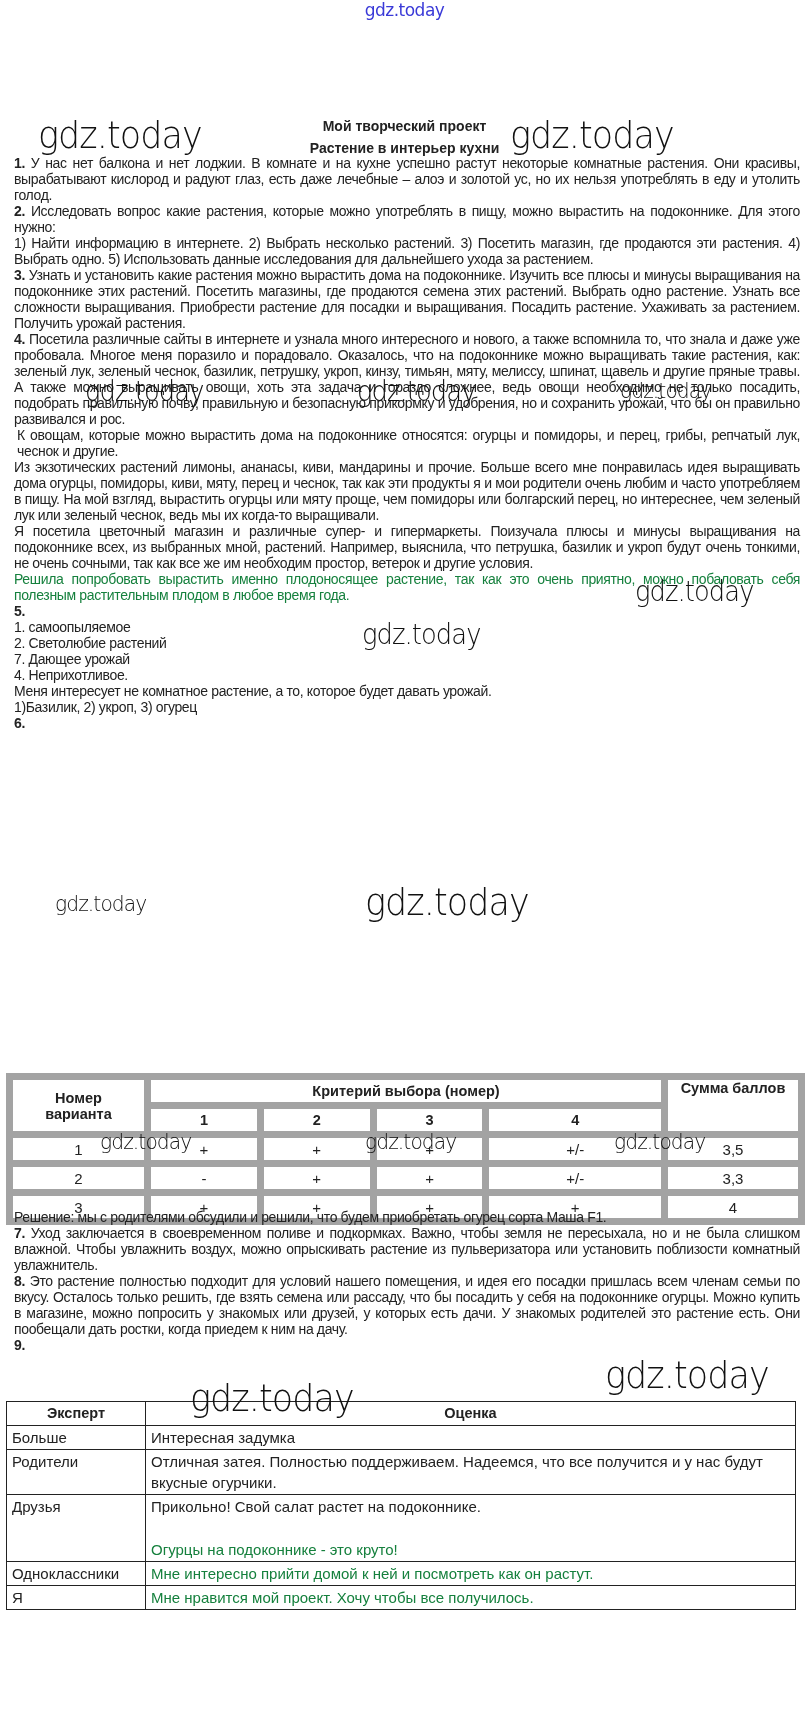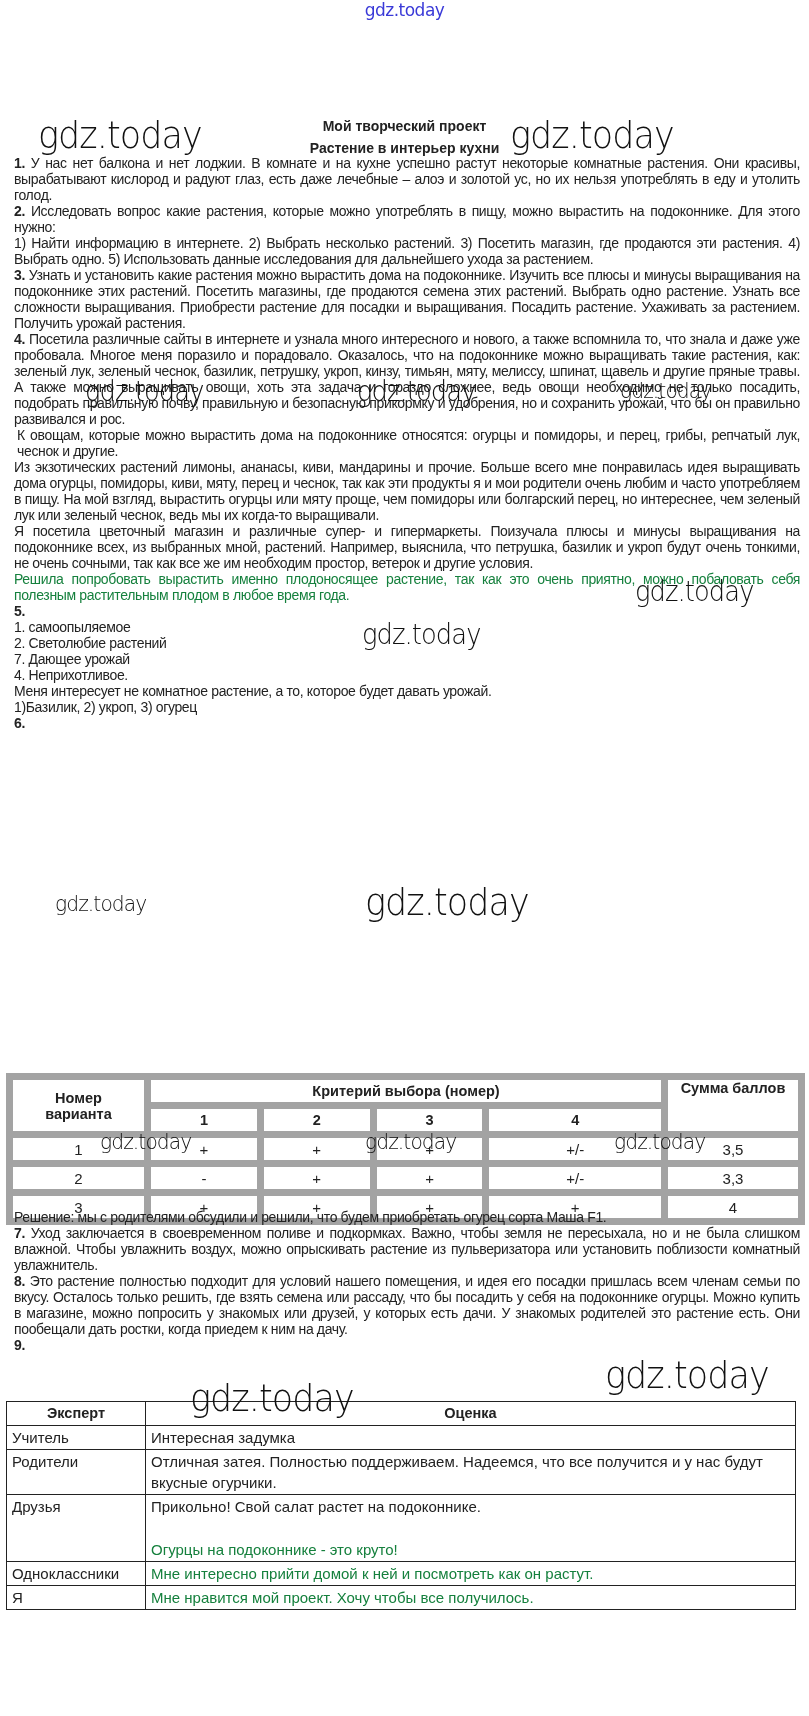--- a/index.html
+++ b/index.html
@@ -106,21 +106,21 @@
   <p class="left"><span class="num">9.</span></p>
 </div>
 
 <table class="t2">
   <tbody>
       <tr>
     <th class="c1">Эксперт</th>
     <th>Оценка</th>
   </tr>
   <tr>
-    <td class="c1">Учитель</td>
+    <td class="c1">Больше</td>
     <td>Интересная задумка</td>
   </tr>
   <tr>
     <td class="c1">Родители</td>
     <td>Отличная затея. Полностью поддерживаем. Надеемся, что все получится и у нас будут вкусные огурчики.</td>
   </tr>
   <tr>
     <td class="c1">Друзья</td>
     <td>
       <div>Прикольно! Свой салат растет на подоконнике.</div>

